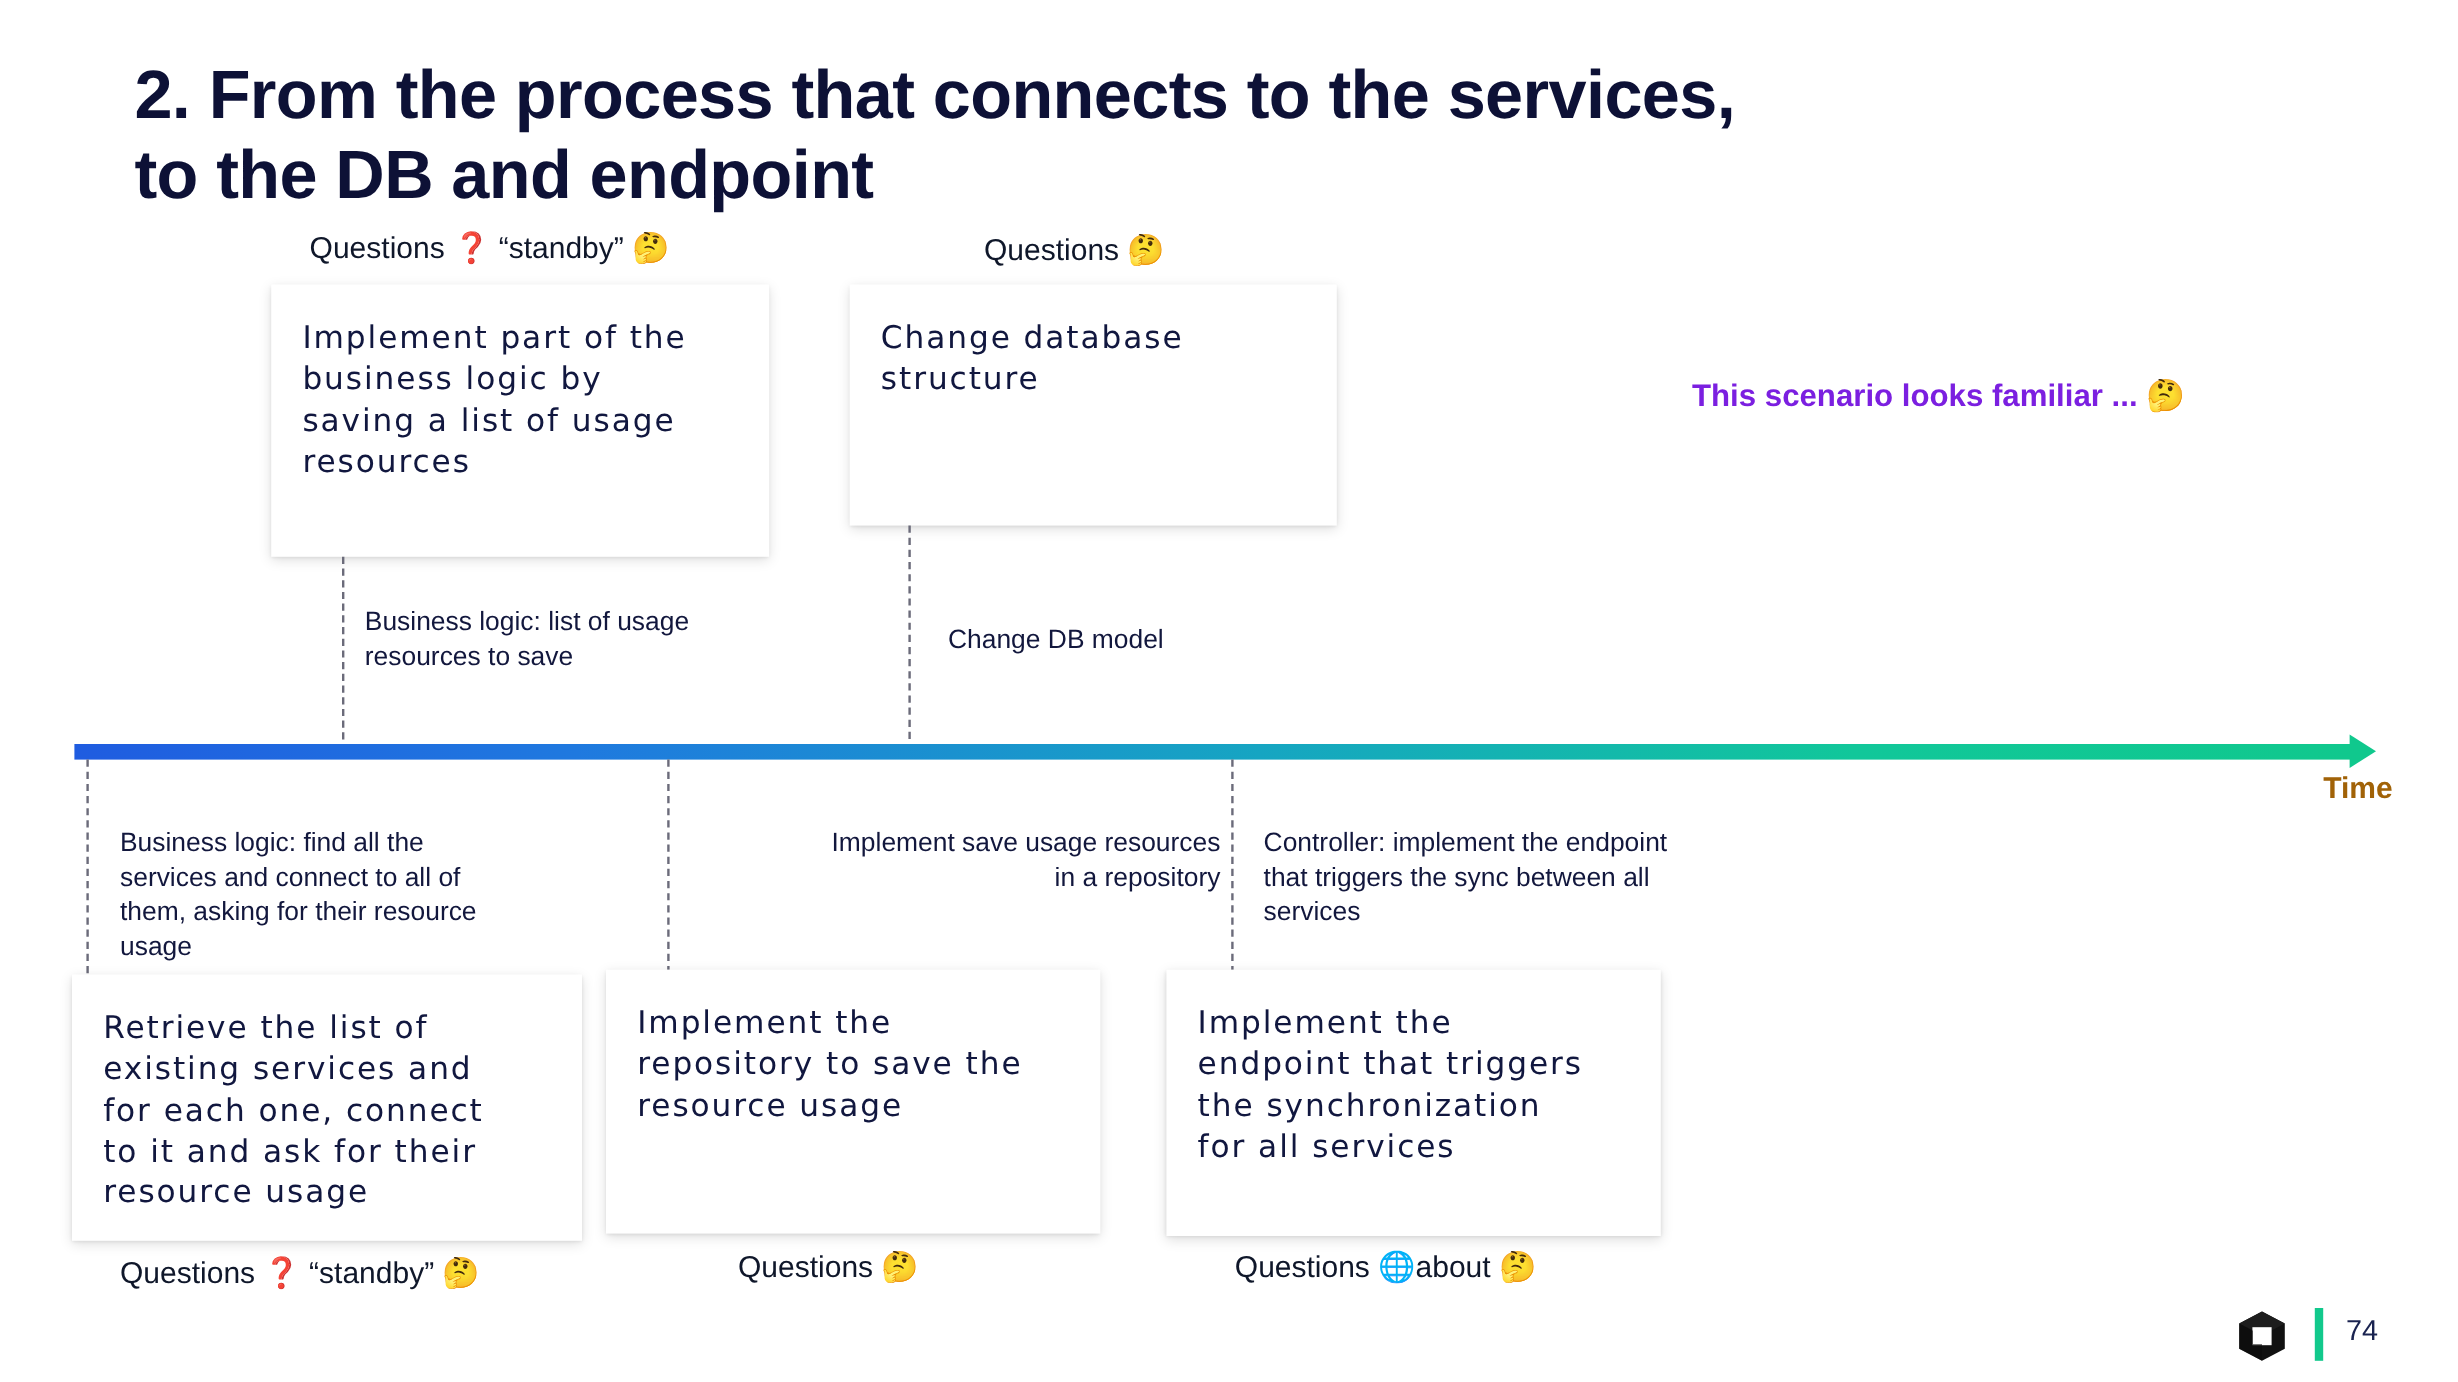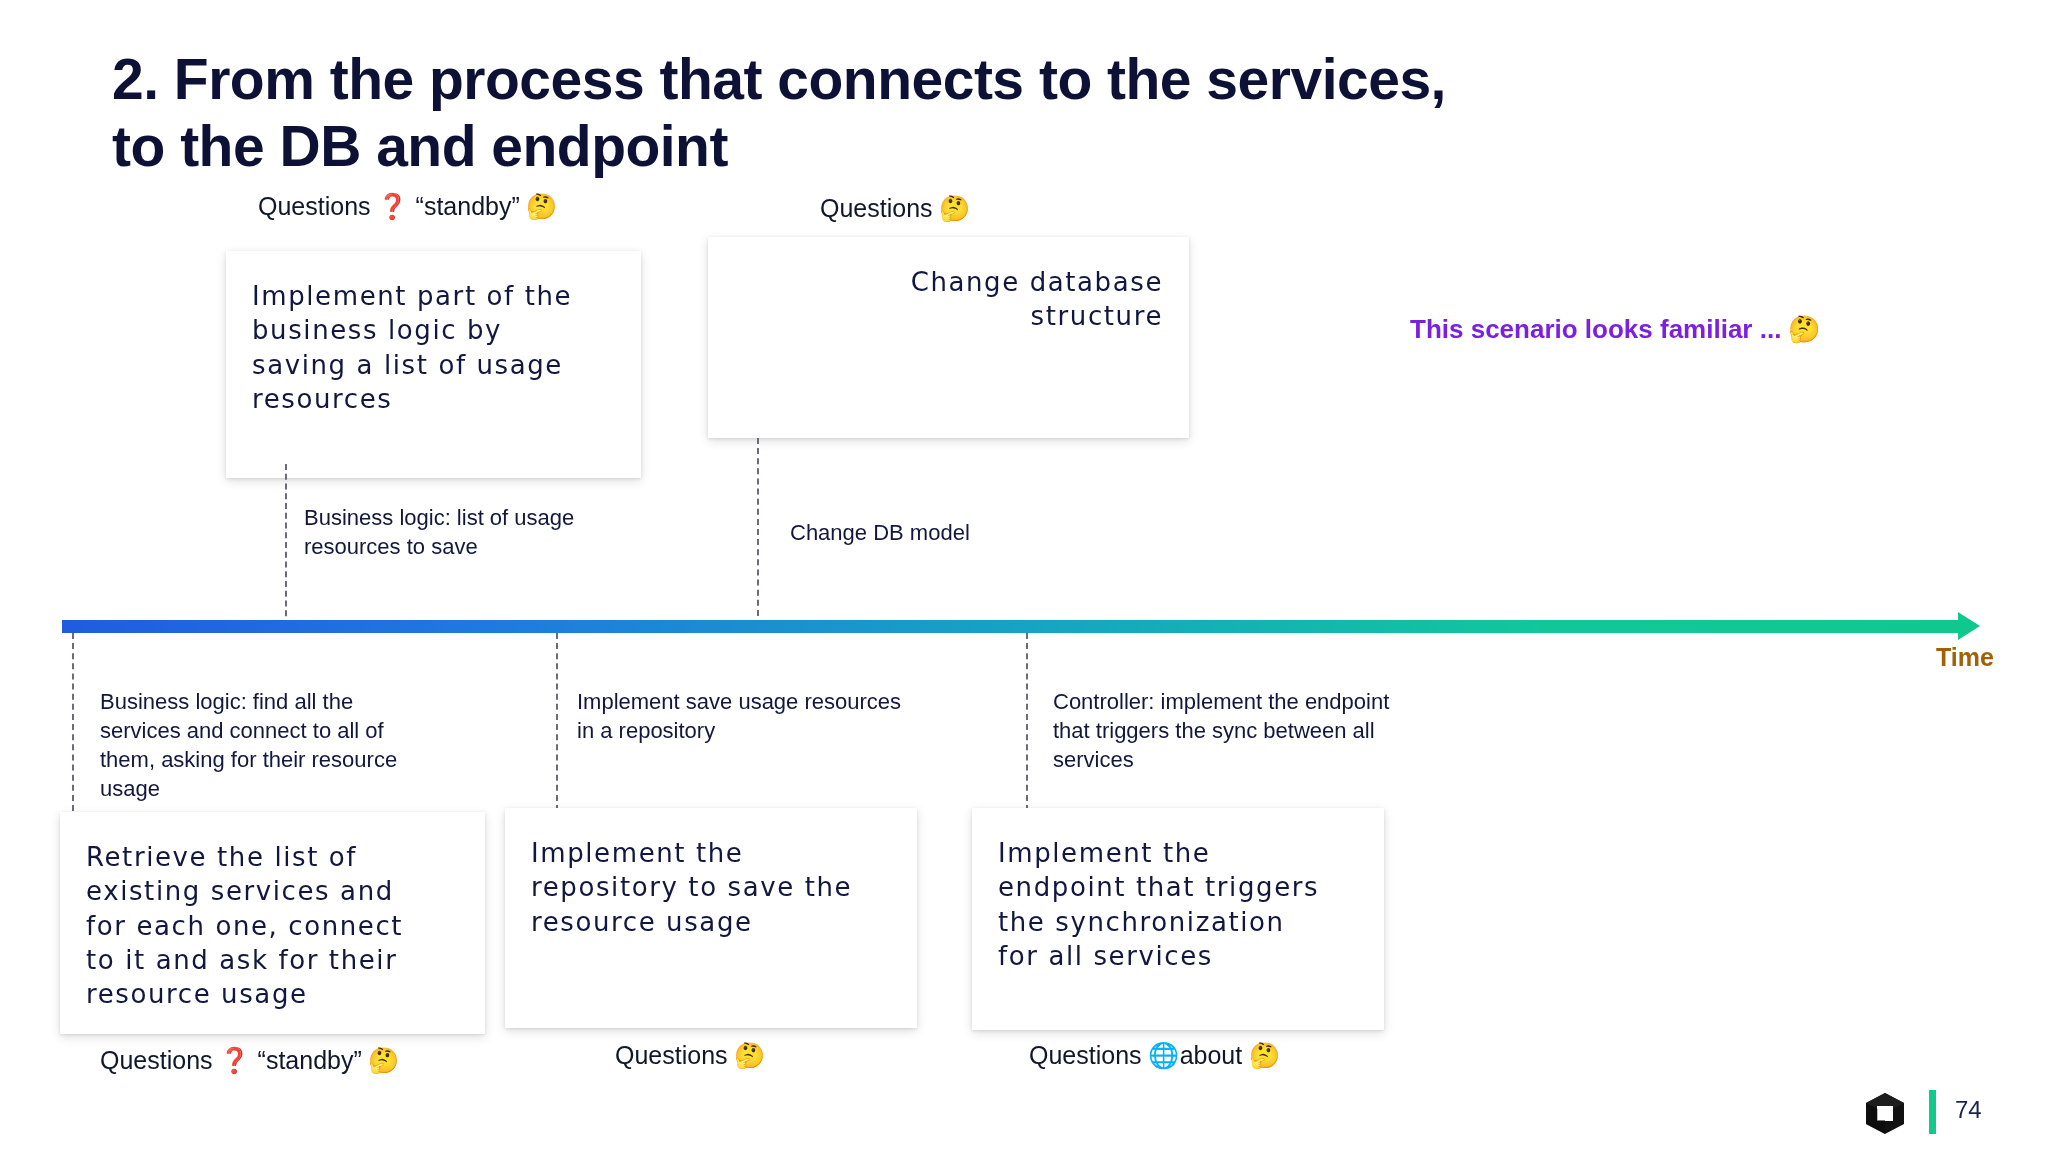--- a/index.html
+++ b/index.html
@@ -133,26 +133,26 @@
 
 <div id="slide-title">2. From the process that connects to the services,
 to the DB and endpoint</div>
 
 <div class="purple-note" style="left:258px; top:192px;">Questions ❓ “standby” 🤔</div>
 
 <div class="purple-note" style="left:820px; top:194px;">Questions 🤔</div>
 
 <div class="purple-note bold" style="left:1410px; top:314px;">This scenario looks familiar ... 🤔</div>
 
-<div class="card" style="left:226px; top:251px; width:415px; height:227px;">Implement part of the
+<div class="card" style="left:226px; top:237px; width:415px; height:227px;">Implement part of the
 business logic by
 saving a list of usage
 resources</div>
 
-<div class="card" style="left:708px; top:237px; width:481px; height:201px;text-align:right;">Change database
+<div class="card" style="left:708px; top:237px; width:406px; height:201px;">Change database
 structure</div>
 
 <div class="dashed" style="left:285px; top:464px; height:162px;"></div>
 <div class="dashed" style="left:757px; top:438px; height:188px;"></div>
 
 <div class="desc" style="left:304px; top:503px; width:360px;">Business logic: list of usage
 resources to save</div>
 
 <div class="desc" style="left:790px; top:518px; width:300px;">Change DB model</div>
 
@@ -162,21 +162,21 @@
 
 <div class="dashed" style="left:72px; top:633px; height:178px;"></div>
 <div class="dashed" style="left:556px; top:633px; height:178px;"></div>
 <div class="dashed" style="left:1026px; top:633px; height:178px;"></div>
 
 <div class="desc" style="left:100px; top:687px; width:392px;">Business logic: find all the
 services and connect to all of
 them, asking for their resource
 usage</div>
 
-<div class="desc" style="left:577px; top:687px; width:420px;">Implement save usage resources
+<div class="desc" style="left:597px; top:687px; width:420px;text-align:right;">Implement save usage resources
 in a repository</div>
 
 <div class="desc" style="left:1053px; top:687px; width:450px;">Controller: implement the endpoint
 that triggers the sync between all
 services</div>
 
 <div class="card" style="left:60px; top:812px; width:425px; height:222px;">Retrieve the list of
 existing services and
 for each one, connect
 to it and ask for their

